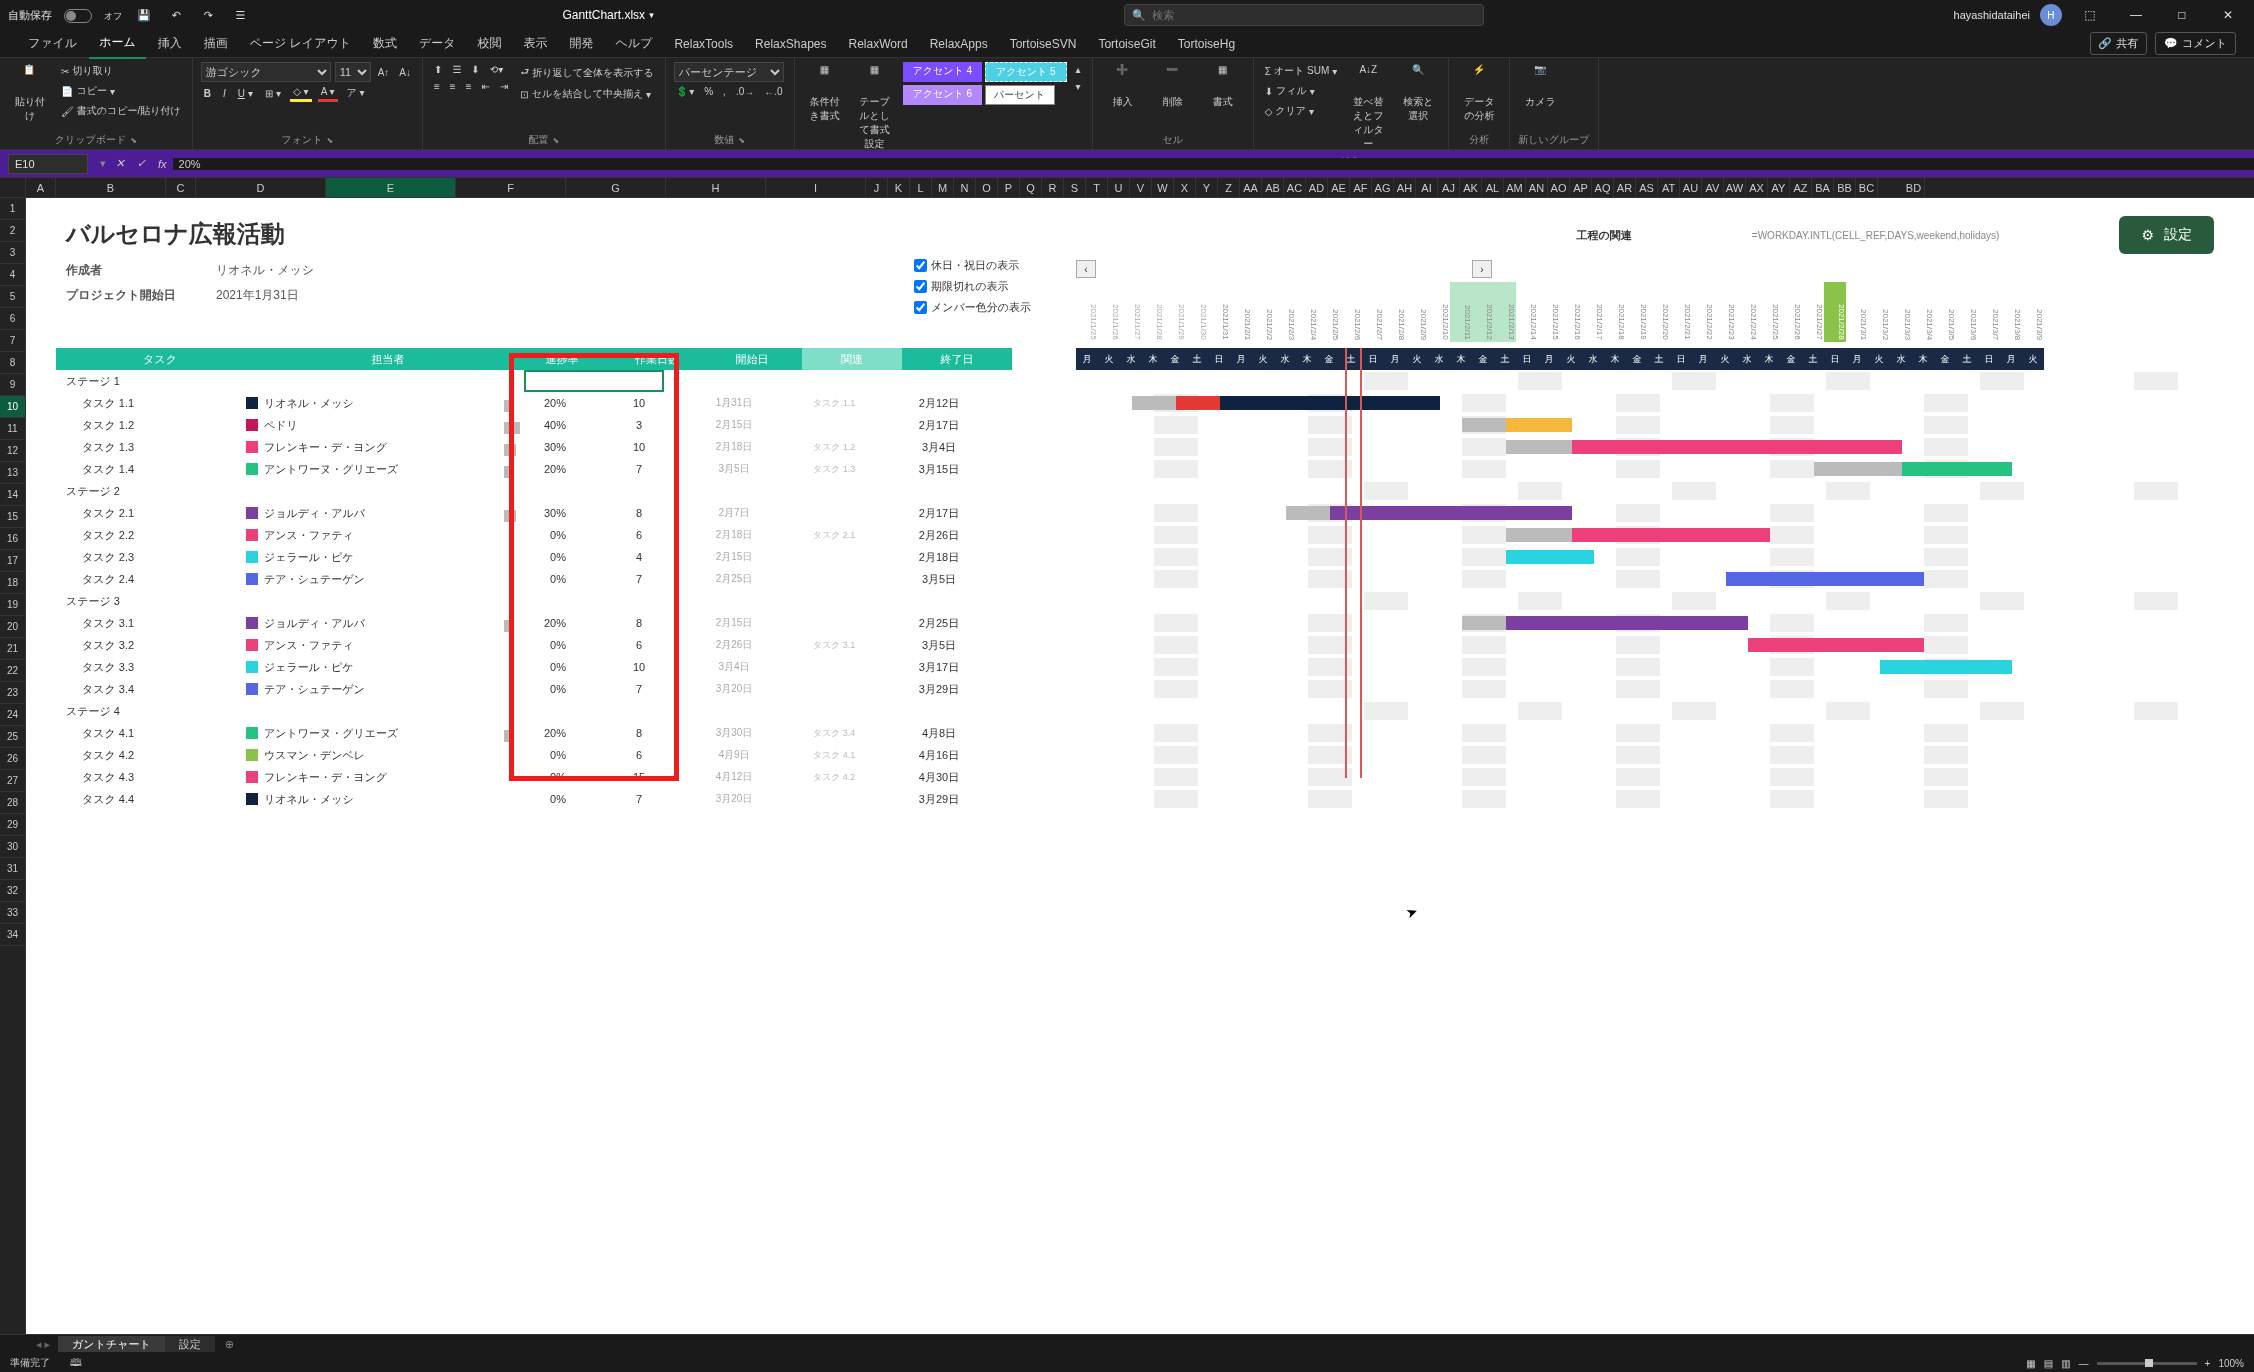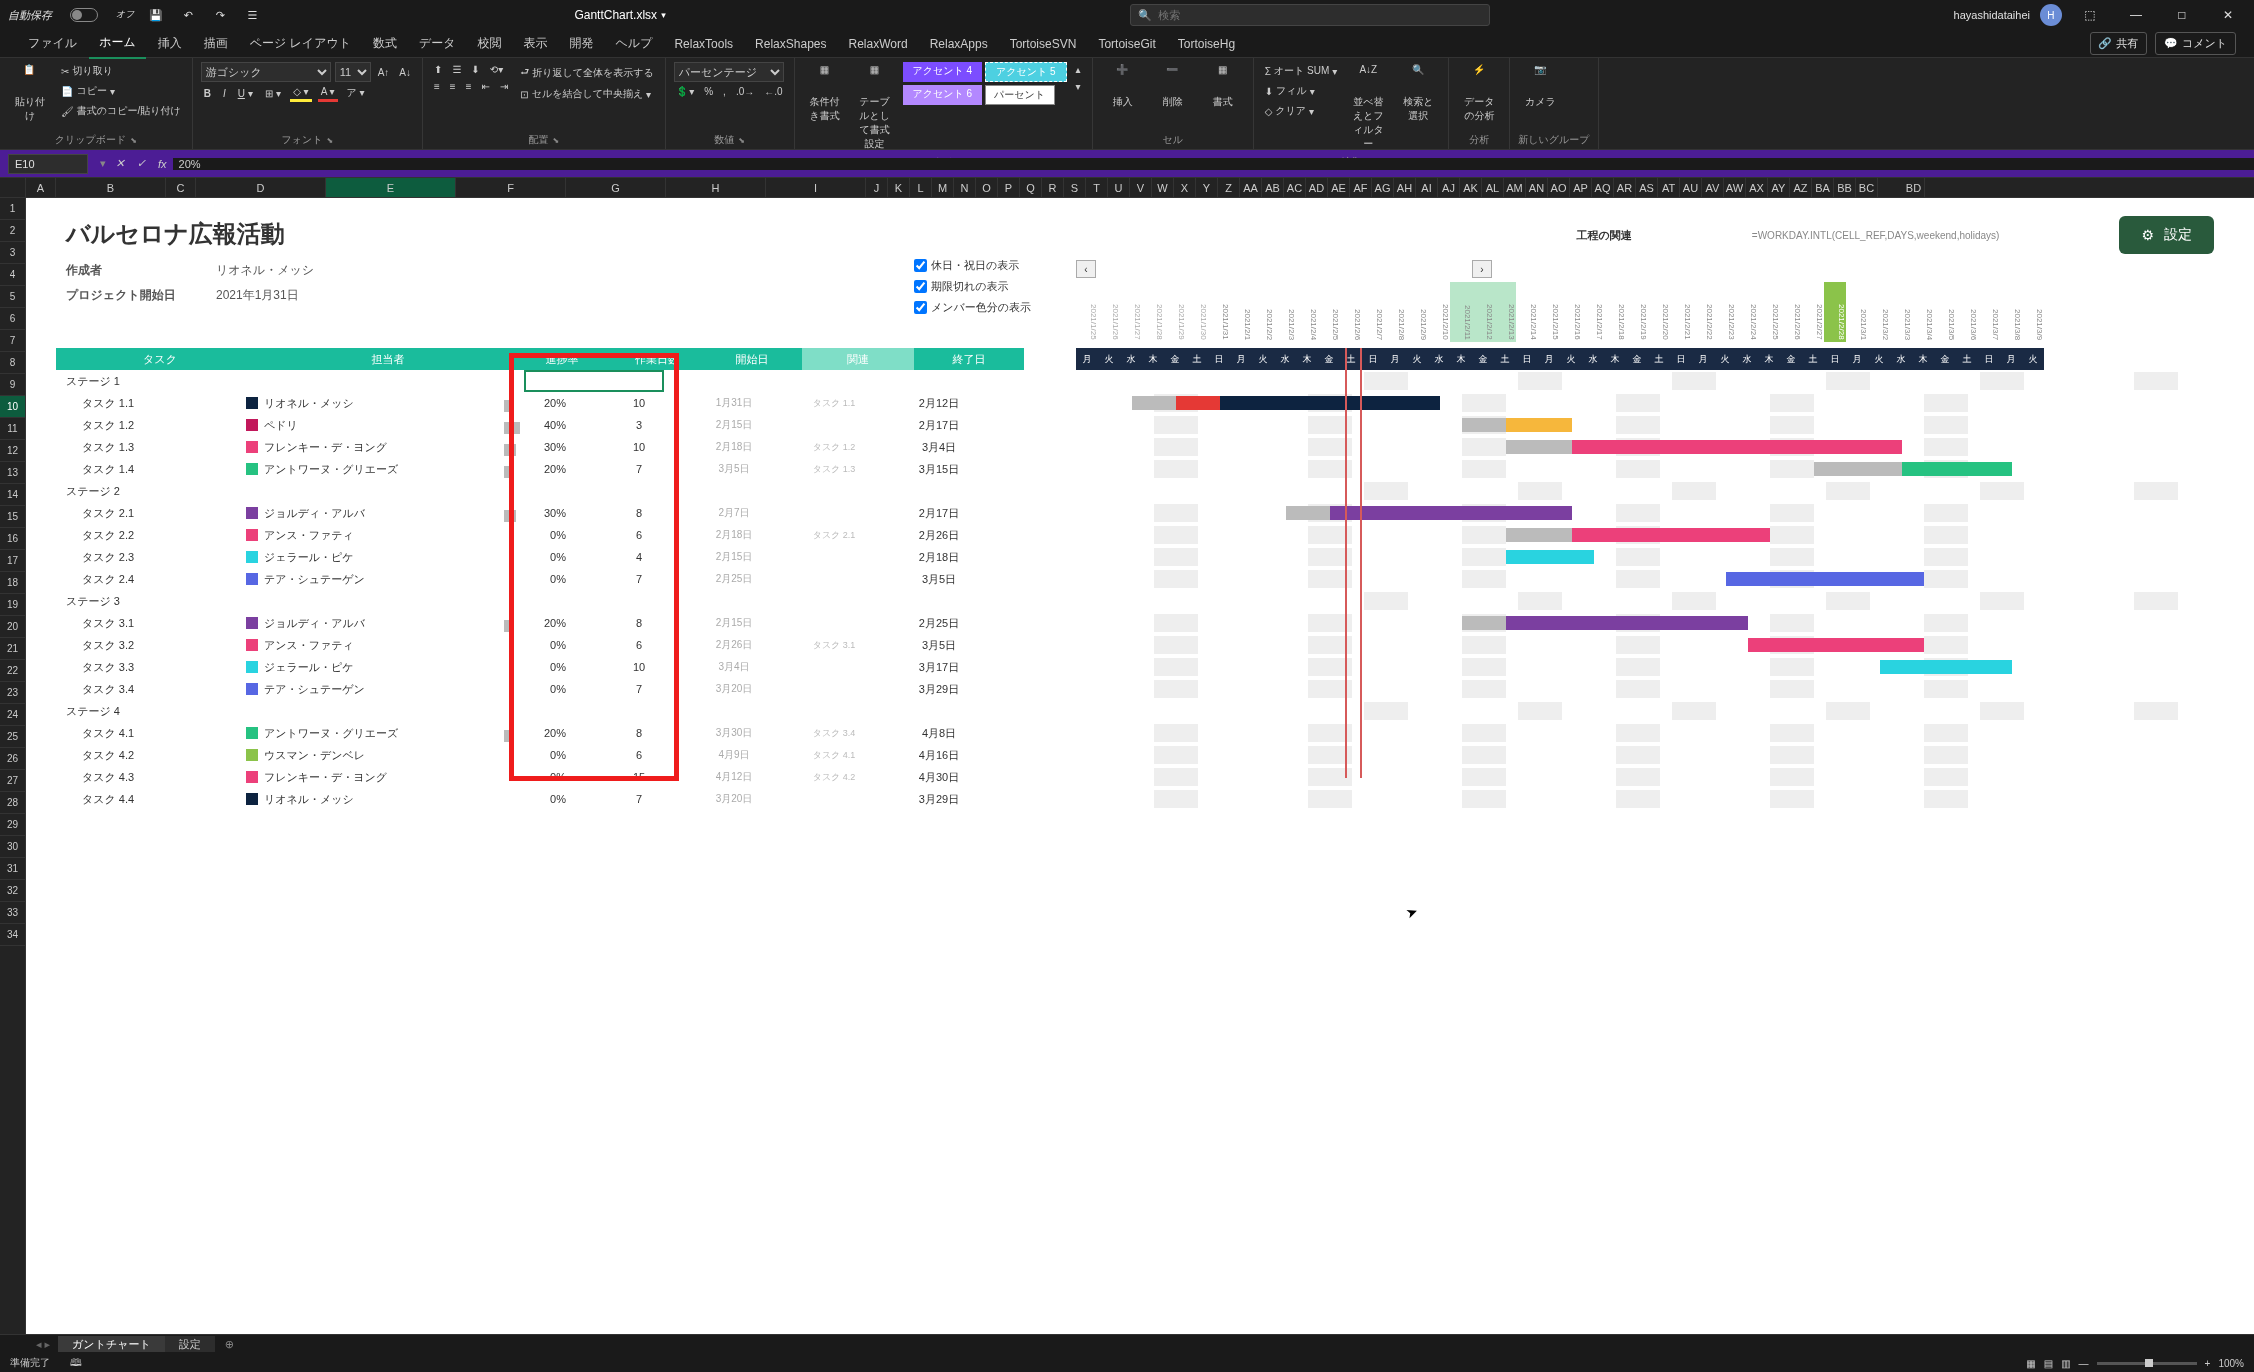--- a/index.html
+++ b/index.html
@@ -1,20 +1,20 @@
 <!DOCTYPE html>
 <html><head>
 <meta charset="utf-8">
 <style>
 * { margin: 0; padding: 0; box-sizing: border-box; }
 body { font-family: "Meiryo", "Yu Gothic", sans-serif; background: #1a1a1a; color: #e0e0e0; font-size: 11px; overflow: hidden; width: 2254px; height: 1372px; }
 
 
 .titlebar { height: 30px; background: #1a1a1a; display: flex; align-items: center; padding: 0 8px; gap: 12px; }
-.autosave { display: flex; align-items: flex-start; gap: 18px; font-size: 11px; font-style: italic; }
+.autosave { display: flex; align-items: flex-end; gap: 12px; font-size: 11px; }
 .autosave-toggle { width: 28px; height: 14px; border: 1px solid #888; border-radius: 7px; position: relative; }
 .autosave-toggle::after { content: ""; position: absolute; left: 1px; top: 1px; width: 10px; height: 10px; background: #888; border-radius: 50%; }
 .tb-icon { width: 20px; height: 20px; display: flex; align-items: center; justify-content: center; cursor: pointer; }
 .filename { margin: 0 auto 0 300px; font-size: 12px; color: #fff; display:flex; align-items:center; gap:4px;}
 .searchbox { width: 360px; height: 22px; background: #2d2d2d; border: 1px solid #444; border-radius: 3px; display: flex; align-items: center; padding: 0 8px; gap: 6px; }
 .searchbox input { background: transparent; border: none; color: #ccc; outline: none; flex: 1; font-size: 11px; }
 .user-area { margin-left: auto; display: flex; align-items: center; gap: 10px; }
 .avatar { width: 22px; height: 22px; border-radius: 50%; background: #6b8dd6; display: flex; align-items: center; justify-content: center; font-size: 10px; color:#fff; }
 .winbtn { width: 36px; height: 28px; display: flex; align-items: center; justify-content: center; font-size: 12px; cursor: pointer; }
 
@@ -546,21 +546,21 @@
           <div class="datecell">2021/3/8</div>
           <div class="datecell">2021/3/9</div>
         </div>
 
       <div class="thdr">
         <div class="cell" style="width:208px">タスク</div>
         <div class="cell" style="width:248px">担当者</div>
         <div class="cell" style="width:100px">進捗率</div>
         <div class="cell" style="width:90px">作業日数</div>
         <div class="cell" style="width:100px">開始日</div>
-        <div class="cell rel" style="width:112px">関連</div>
+        <div class="cell rel" style="width:100px">関連</div>
         <div class="cell" style="width:110px">終了日</div>
       </div>
       <div class="dowrow" id="dowrow">
           <div class="dow">月</div>
           <div class="dow">火</div>
           <div class="dow">水</div>
           <div class="dow">木</div>
           <div class="dow">金</div>
           <div class="dow">土</div>
           <div class="dow">日</div>

